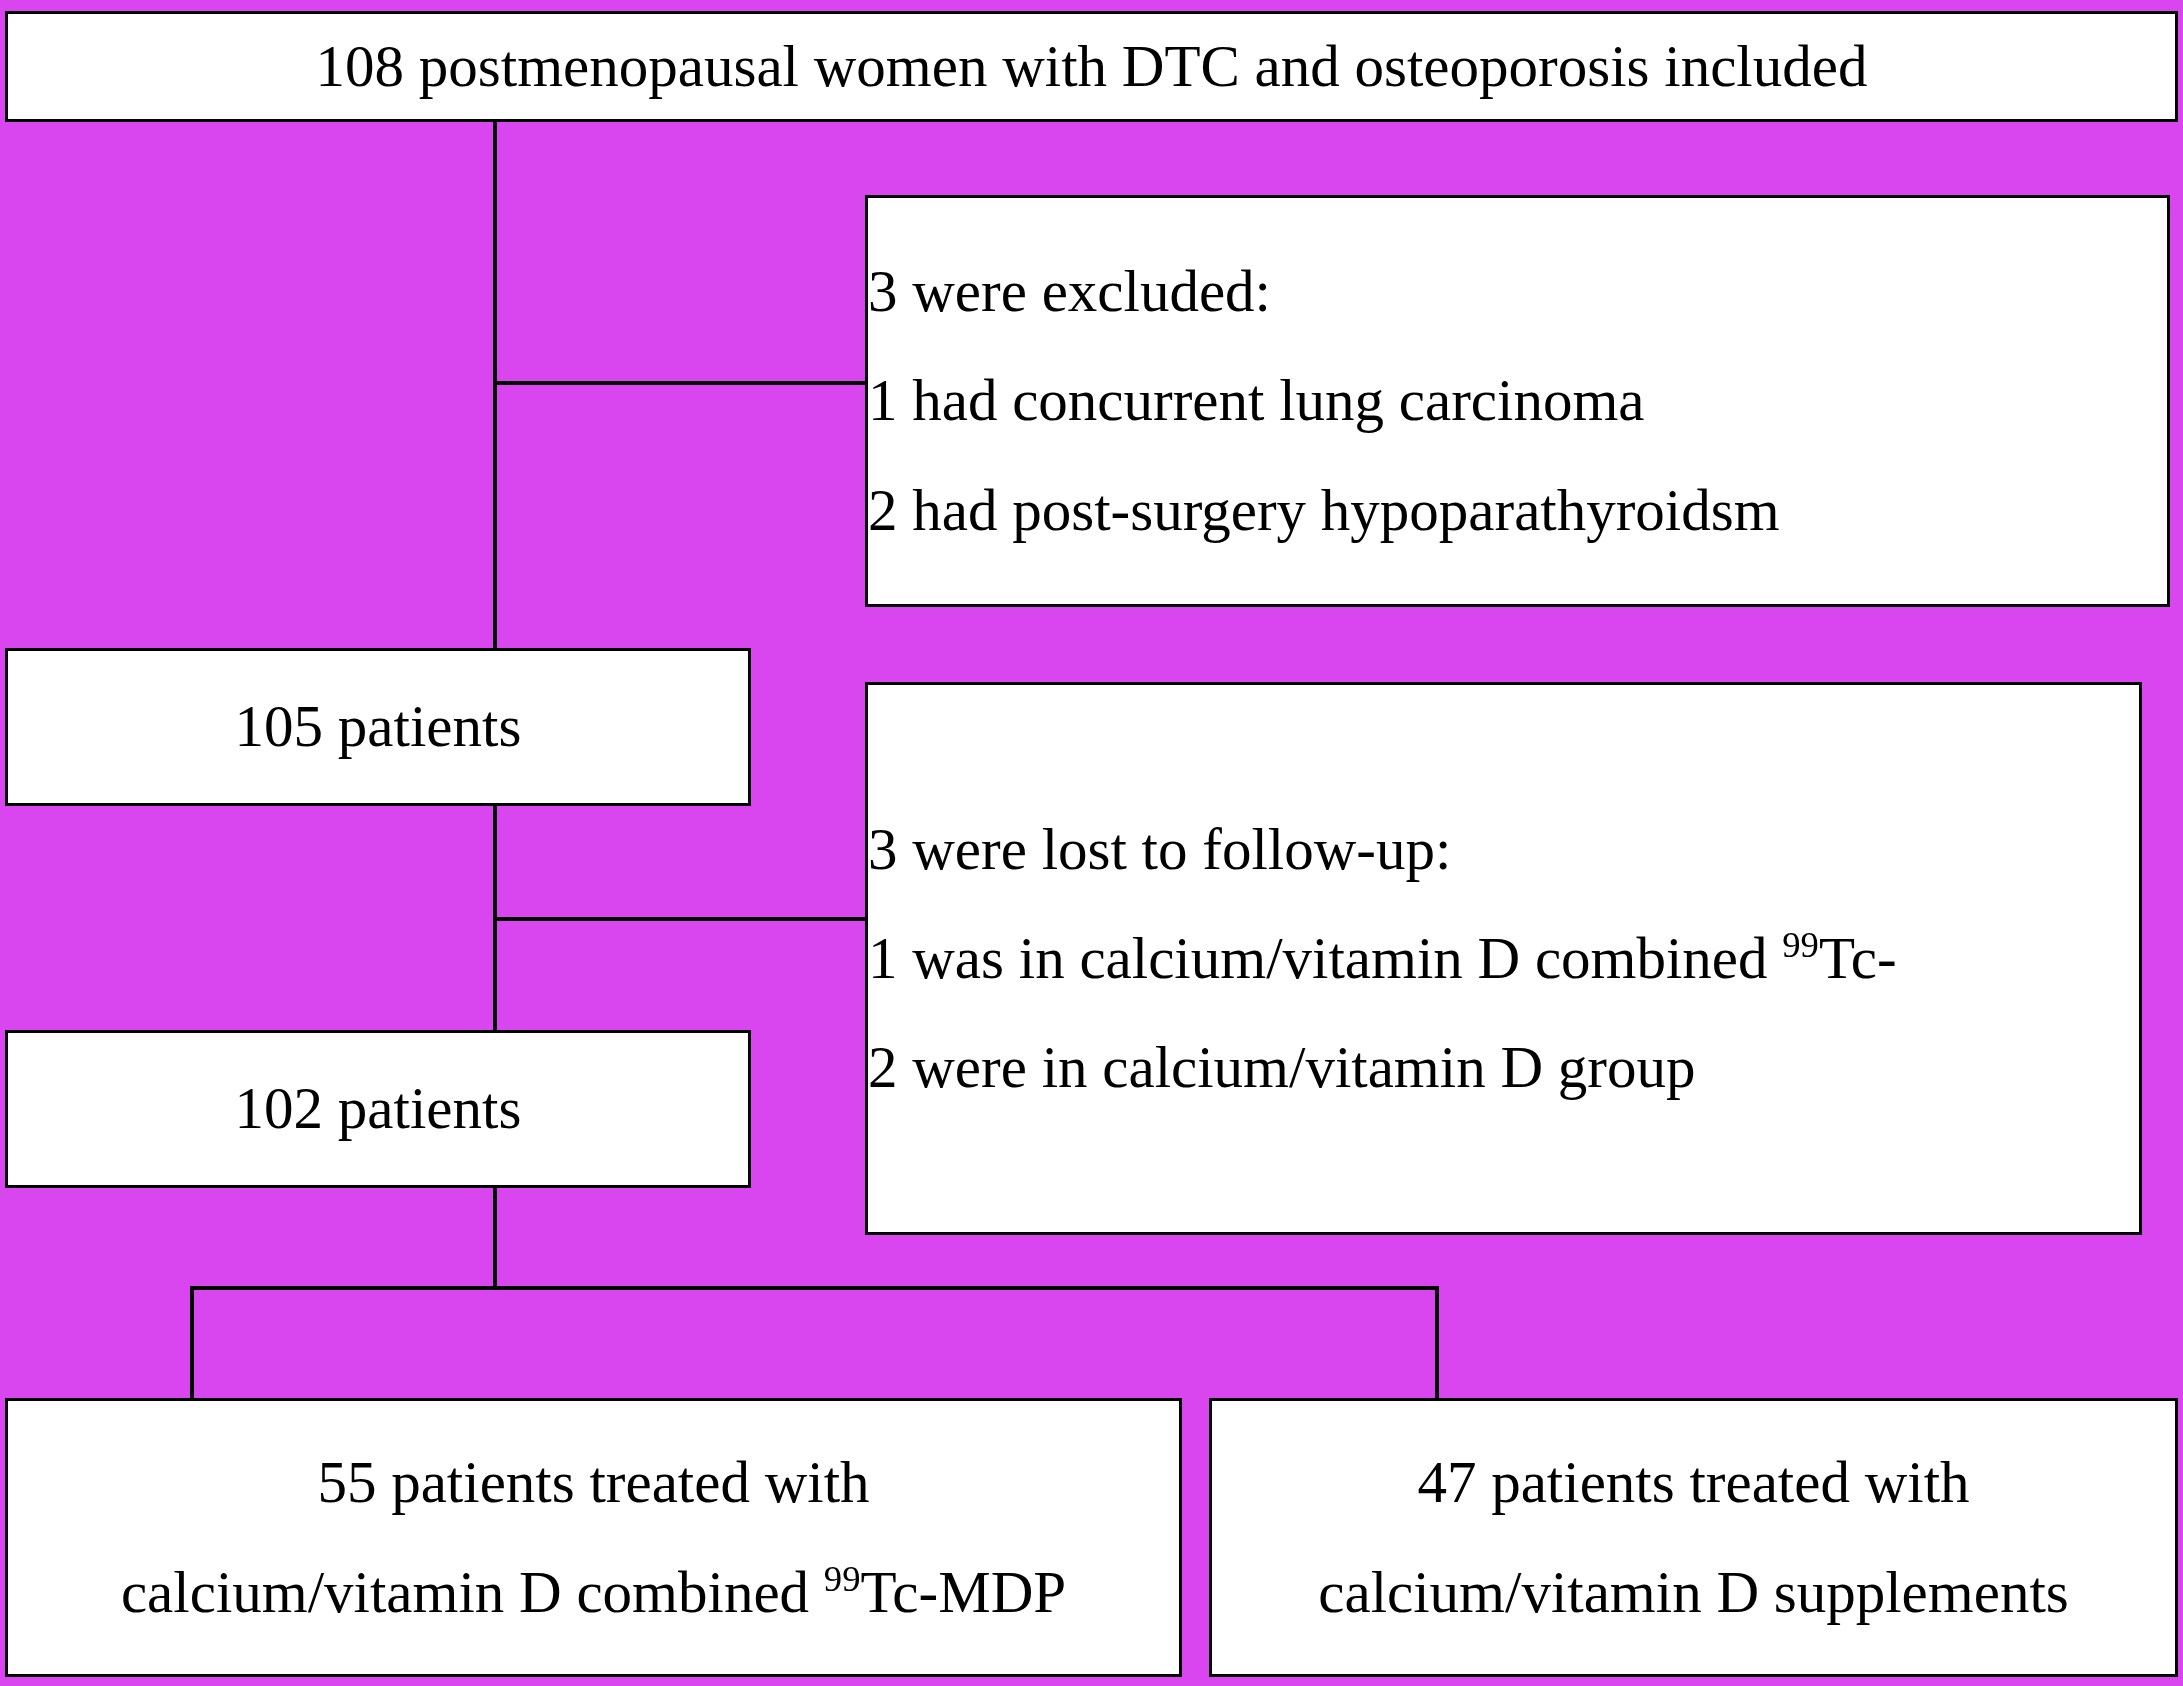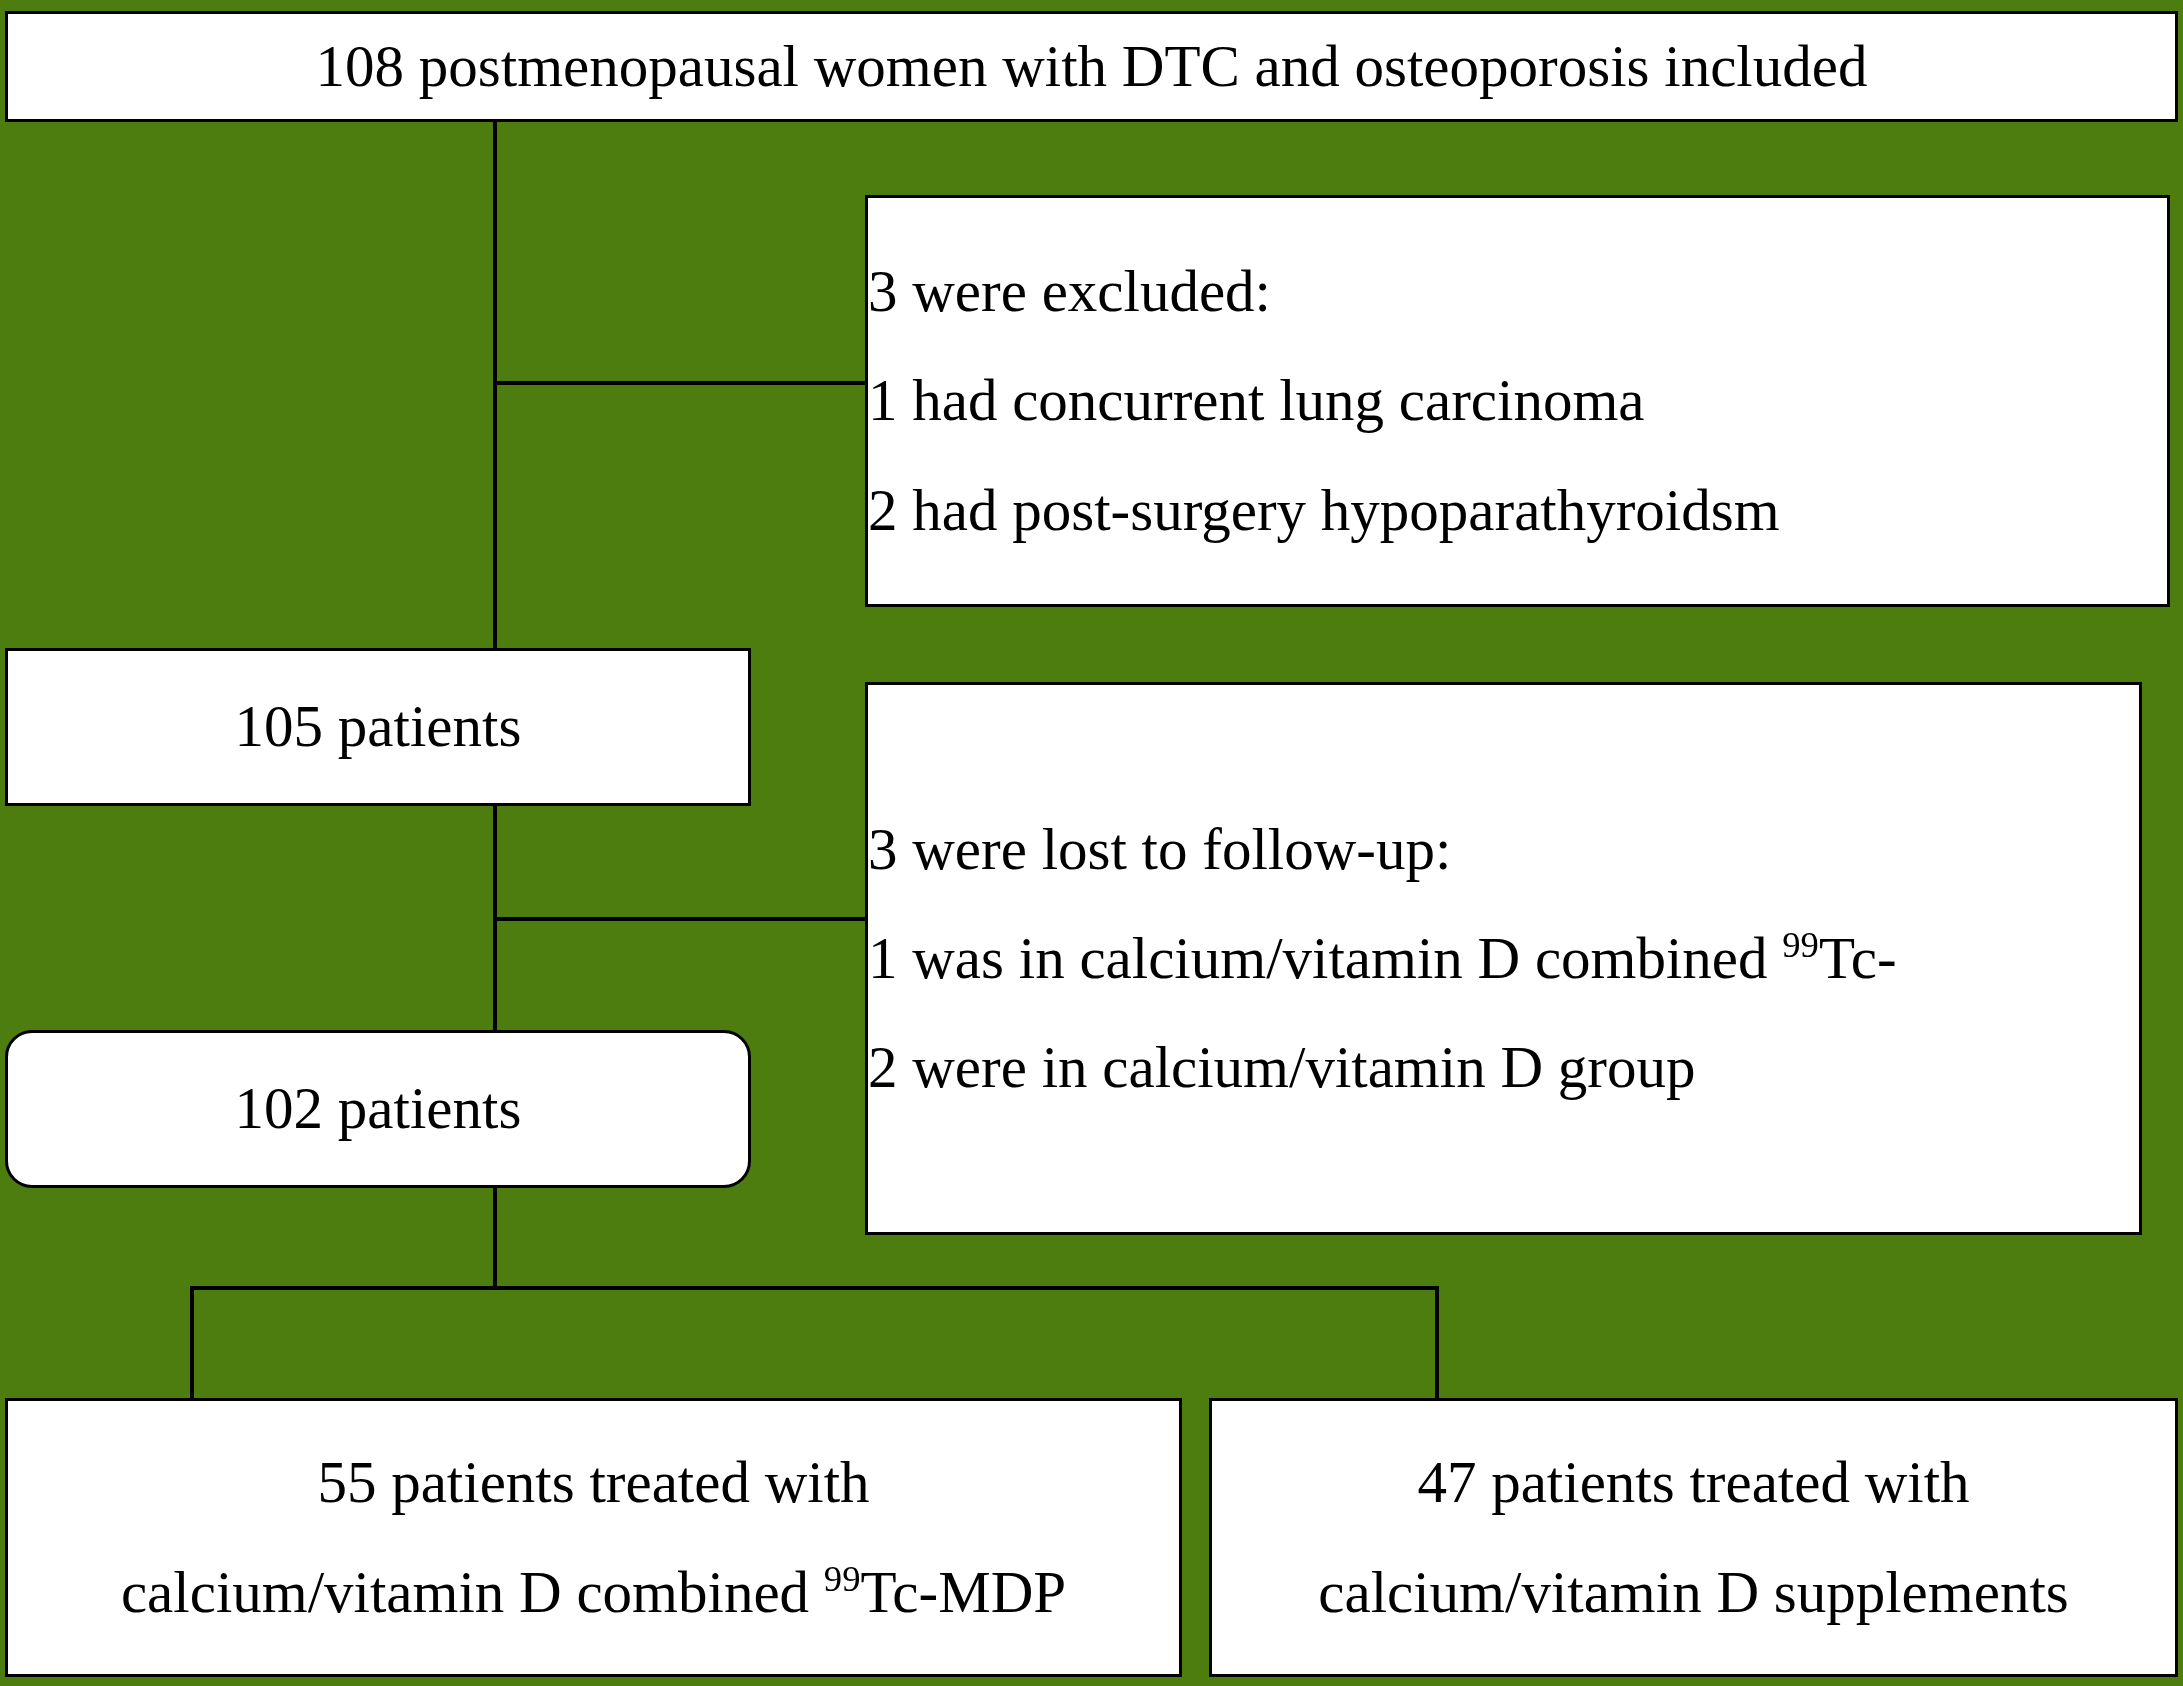--- a/index.html
+++ b/index.html
@@ -4,21 +4,21 @@
 <style>
   html, body {
     margin: 0;
     padding: 0;
     background: #ffffff;
   }
   #canvas {
     position: relative;
     width: 2183px;
     height: 1687px;
-    background: #4d7c0f;
+    background: #d946ef;
     font-family: "Liberation Serif", "DejaVu Serif", serif;
     color: #000000;
     overflow: hidden;
   }
   .box {
     position: absolute;
     box-sizing: border-box;
     border: 3.1px solid #000000;
     background: #ffffff;
   }
@@ -85,21 +85,21 @@
   <div class="box left" style="left:865px; top:682px; width:1277px; height:553px;">
     <div class="box-text">
       <div class="ln ln-tall">3 were lost to follow-up:</div>
       <div class="ln ln-tall">
         <span>1 was in calcium/vitamin D combined </span><sup>99</sup><span>Tc-</span>
       </div>
       <div class="ln ln-tall">2 were in calcium/vitamin D group</div>
     </div>
   </div>
 
-  <div class="box center" style="left:5px; top:1030px; width:746px; height:158px;border-radius:27px;">
+  <div class="box center" style="left:5px; top:1030px; width:746px; height:158px;">
     <div class="box-text">
       <div class="ln">102 patients</div>
     </div>
   </div>
 
   <div class="conn v" style="left:493px; top:1187px; height:102px;"></div>
 
   <div class="conn h" style="left:190px; top:1286px; width:1248px;"></div>
 
   <div class="conn v" style="left:190px; top:1286px; height:115px;"></div>

